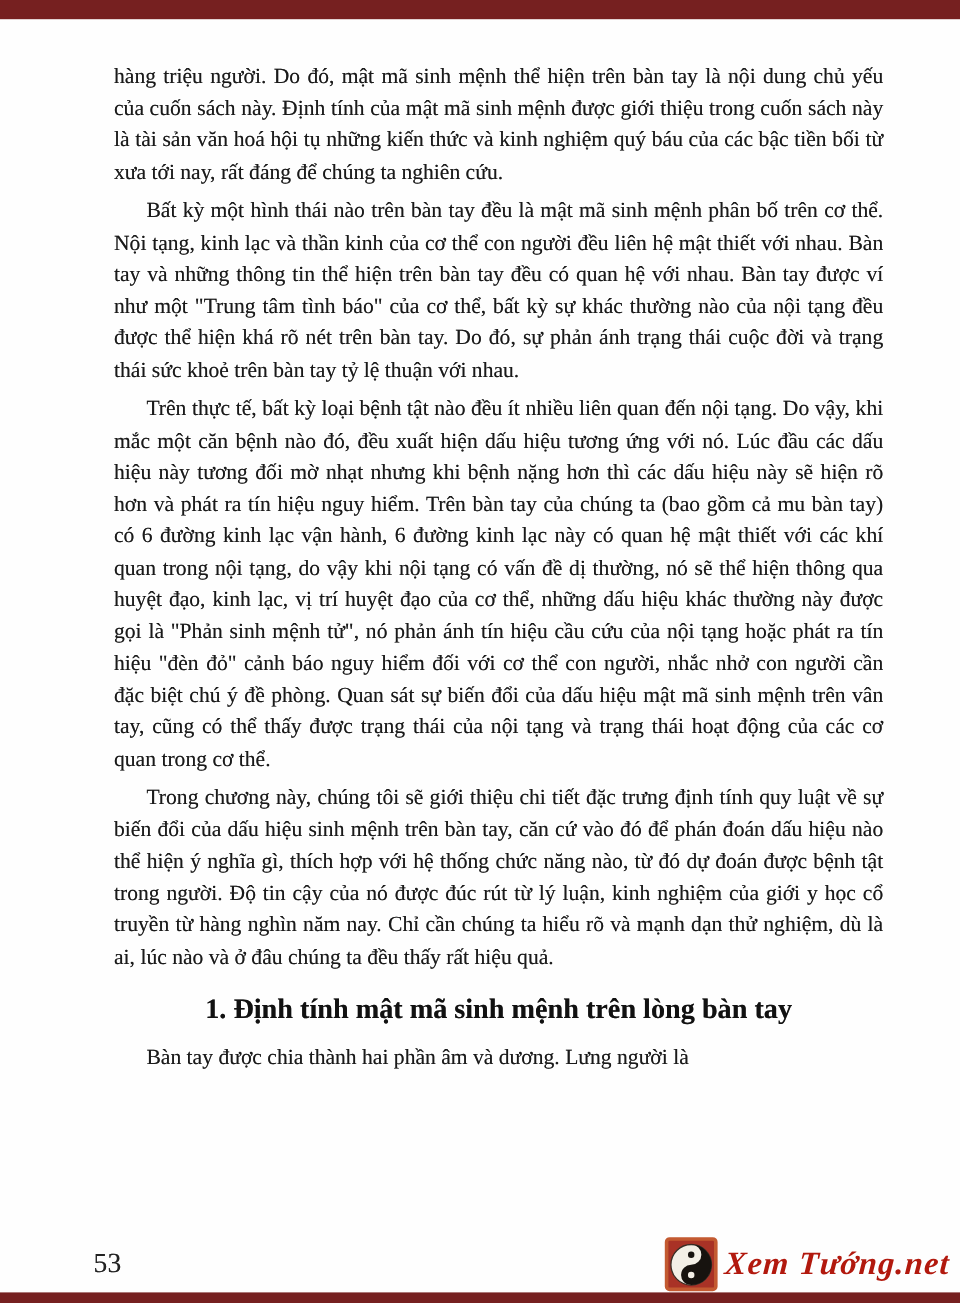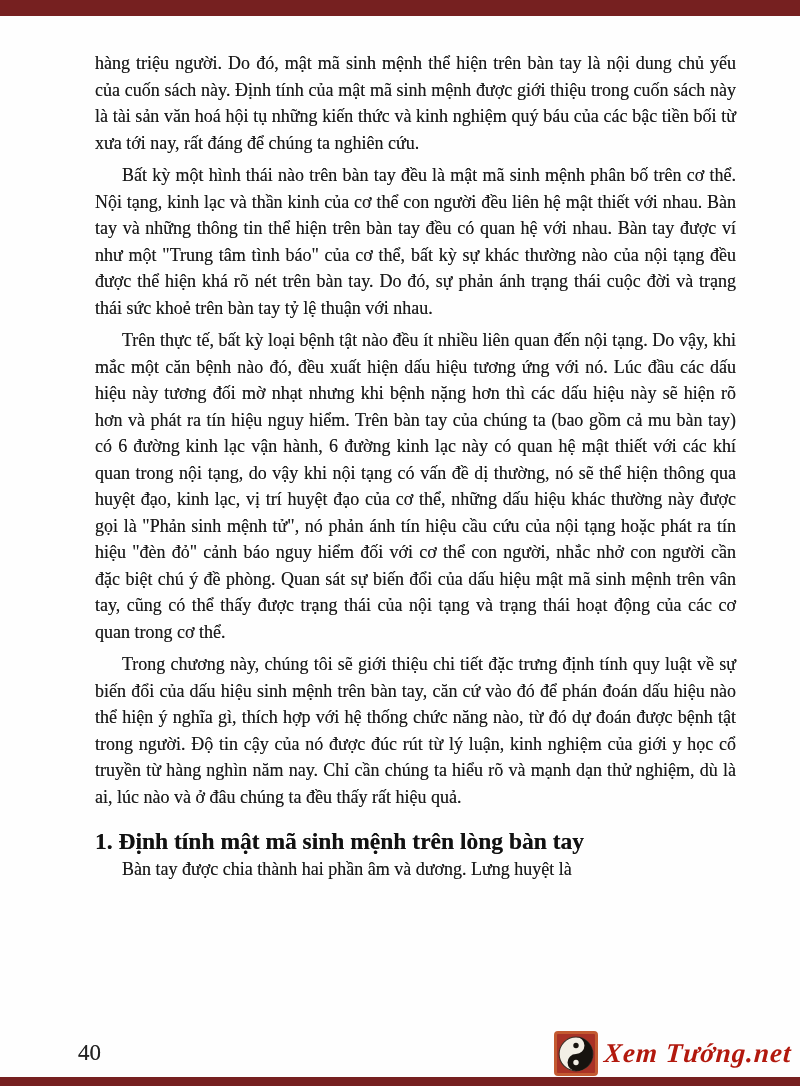--- a/index.html
+++ b/index.html
@@ -29,23 +29,23 @@
     text-indent: 27px;
     margin: 0 0 6px 0;
     text-shadow: 0 0 0.4px rgba(0,0,0,0.55);
   }
   .content p.cont { text-indent: 0; }
   .content p.last { margin-bottom: 0; }
   .content h2 {
     font-size: 23.5px;
     line-height: 30px;
     font-weight: bold;
-    text-align: left;
+    text-align: center;
     color: #111;
-    margin: 16px 0 0 0;
+    margin: 16px 0 12px 0;
     text-shadow: 0 0 0.4px rgba(0,0,0,0.6);
   }
 
   .pagenum {
     position: absolute;
     left: 78px; top: 1040px;
     font-size: 23px;
     color: #222;
     text-shadow: 0 0 0.4px rgba(0,0,0,0.5);
   }
@@ -82,24 +82,24 @@
 <body>
 
 <div class="bar top"></div>
 
 <main class="content">
   <p class="cont">hàng triệu người. Do đó, mật mã sinh mệnh thể hiện trên bàn tay là nội dung chủ yếu của cuốn sách này. Định tính của mật mã sinh mệnh được giới thiệu trong cuốn sách này là tài sản văn hoá hội tụ những kiến thức và kinh nghiệm quý báu của các bậc tiền bối từ xưa tới nay, rất đáng để chúng ta nghiên cứu.</p>
   <p>Bất kỳ một hình thái nào trên bàn tay đều là mật mã sinh mệnh phân bố trên cơ thể. Nội tạng, kinh lạc và thần kinh của cơ thể con người đều liên hệ mật thiết với nhau. Bàn tay và những thông tin thể hiện trên bàn tay đều có quan hệ với nhau. Bàn tay được ví như một "Trung tâm tình báo" của cơ thể, bất kỳ sự khác thường nào của nội tạng đều được thể hiện khá rõ nét trên bàn tay. Do đó, sự phản ánh trạng thái cuộc đời và trạng thái sức khoẻ trên bàn tay tỷ lệ thuận với nhau.</p>
   <p>Trên thực tế, bất kỳ loại bệnh tật nào đều ít nhiều liên quan đến nội tạng. Do vậy, khi mắc một căn bệnh nào đó, đều xuất hiện dấu hiệu tương ứng với nó. Lúc đầu các dấu hiệu này tương đối mờ nhạt nhưng khi bệnh nặng hơn thì các dấu hiệu này sẽ hiện rõ hơn và phát ra tín hiệu nguy hiểm. Trên bàn tay của chúng ta (bao gồm cả mu bàn tay) có 6 đường kinh lạc vận hành, 6 đường kinh lạc này có quan hệ mật thiết với các khí quan trong nội tạng, do vậy khi nội tạng có vấn đề dị thường, nó sẽ thể hiện thông qua huyệt đạo, kinh lạc, vị trí huyệt đạo của cơ thể, những dấu hiệu khác thường này được gọi là "Phản sinh mệnh tử", nó phản ánh tín hiệu cầu cứu của nội tạng hoặc phát ra tín hiệu "đèn đỏ" cảnh báo nguy hiểm đối với cơ thể con người, nhắc nhở con người cần đặc biệt chú ý đề phòng. Quan sát sự biến đổi của dấu hiệu mật mã sinh mệnh trên vân tay, cũng có thể thấy được trạng thái của nội tạng và trạng thái hoạt động của các cơ quan trong cơ thể.</p>
   <p>Trong chương này, chúng tôi sẽ giới thiệu chi tiết đặc trưng định tính quy luật về sự biến đổi của dấu hiệu sinh mệnh trên bàn tay, căn cứ vào đó để phán đoán dấu hiệu nào thể hiện ý nghĩa gì, thích hợp với hệ thống chức năng nào, từ đó dự đoán được bệnh tật trong người. Độ tin cậy của nó được đúc rút từ lý luận, kinh nghiệm của giới y học cổ truyền từ hàng nghìn năm nay. Chỉ cần chúng ta hiểu rõ và mạnh dạn thử nghiệm, dù là ai, lúc nào và ở đâu chúng ta đều thấy rất hiệu quả.</p>
   <h2>1. Định tính mật mã sinh mệnh trên lòng bàn tay</h2>
-  <p class="last">Bàn tay được chia thành hai phần âm và dương. Lưng huyệt là</p>
+  <p class="last">Bàn tay được chia thành hai phần âm và dương. Lưng người là</p>
 </main>
 
-<span class="pagenum">40</span>
+<span class="pagenum">53</span>
 
 <a class="watermark">
   <span class="wm-icon">
     <svg viewBox="0 0 100 100" width="36" height="36" aria-hidden="true">
       <circle cx="50" cy="50" r="47" fill="#f3efe6" stroke="#3a2e26" stroke-width="3"></circle>
       <path d="M50,3 A47,47 0 0 1 50,97 A23.5,23.5 0 0 1 50,50 A23.5,23.5 0 0 0 50,3 Z" fill="#17130f"></path>
       <circle cx="50" cy="26.5" r="7.5" fill="#17130f"></circle>
       <circle cx="50" cy="73.5" r="7.5" fill="#f3efe6"></circle>
     </svg>
   </span>

